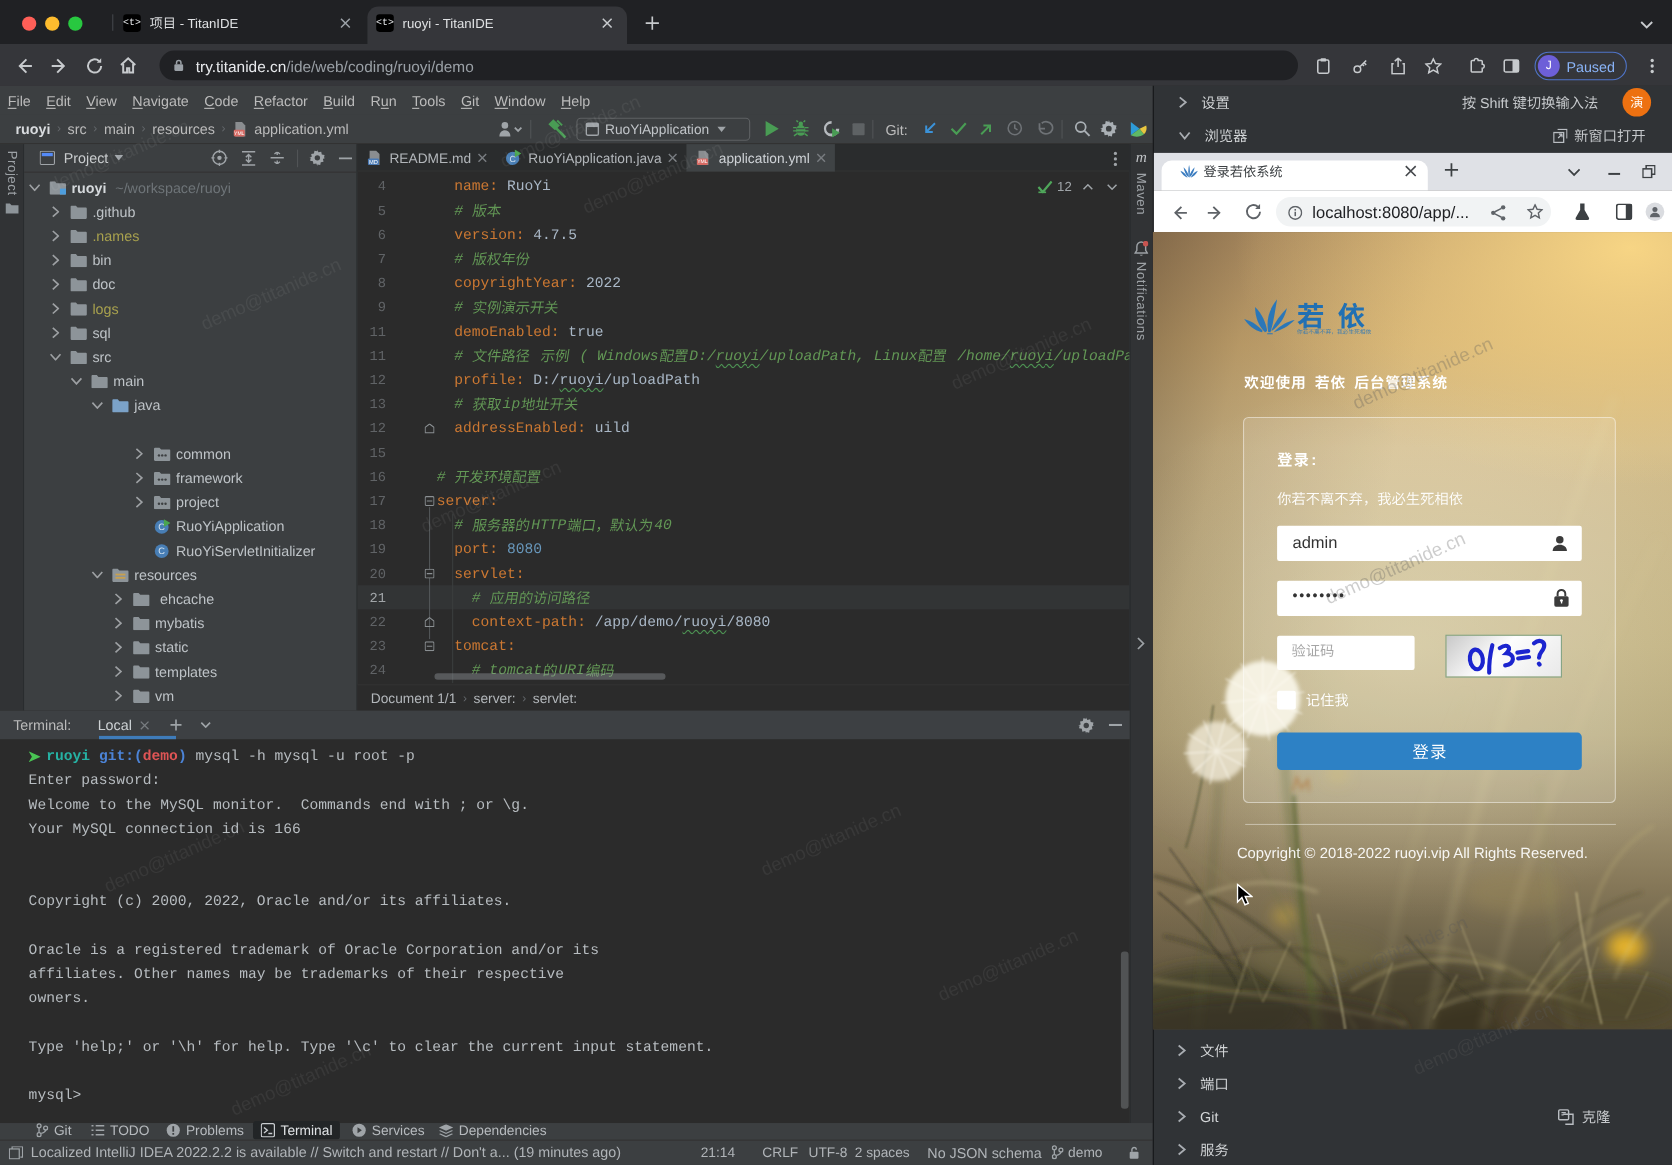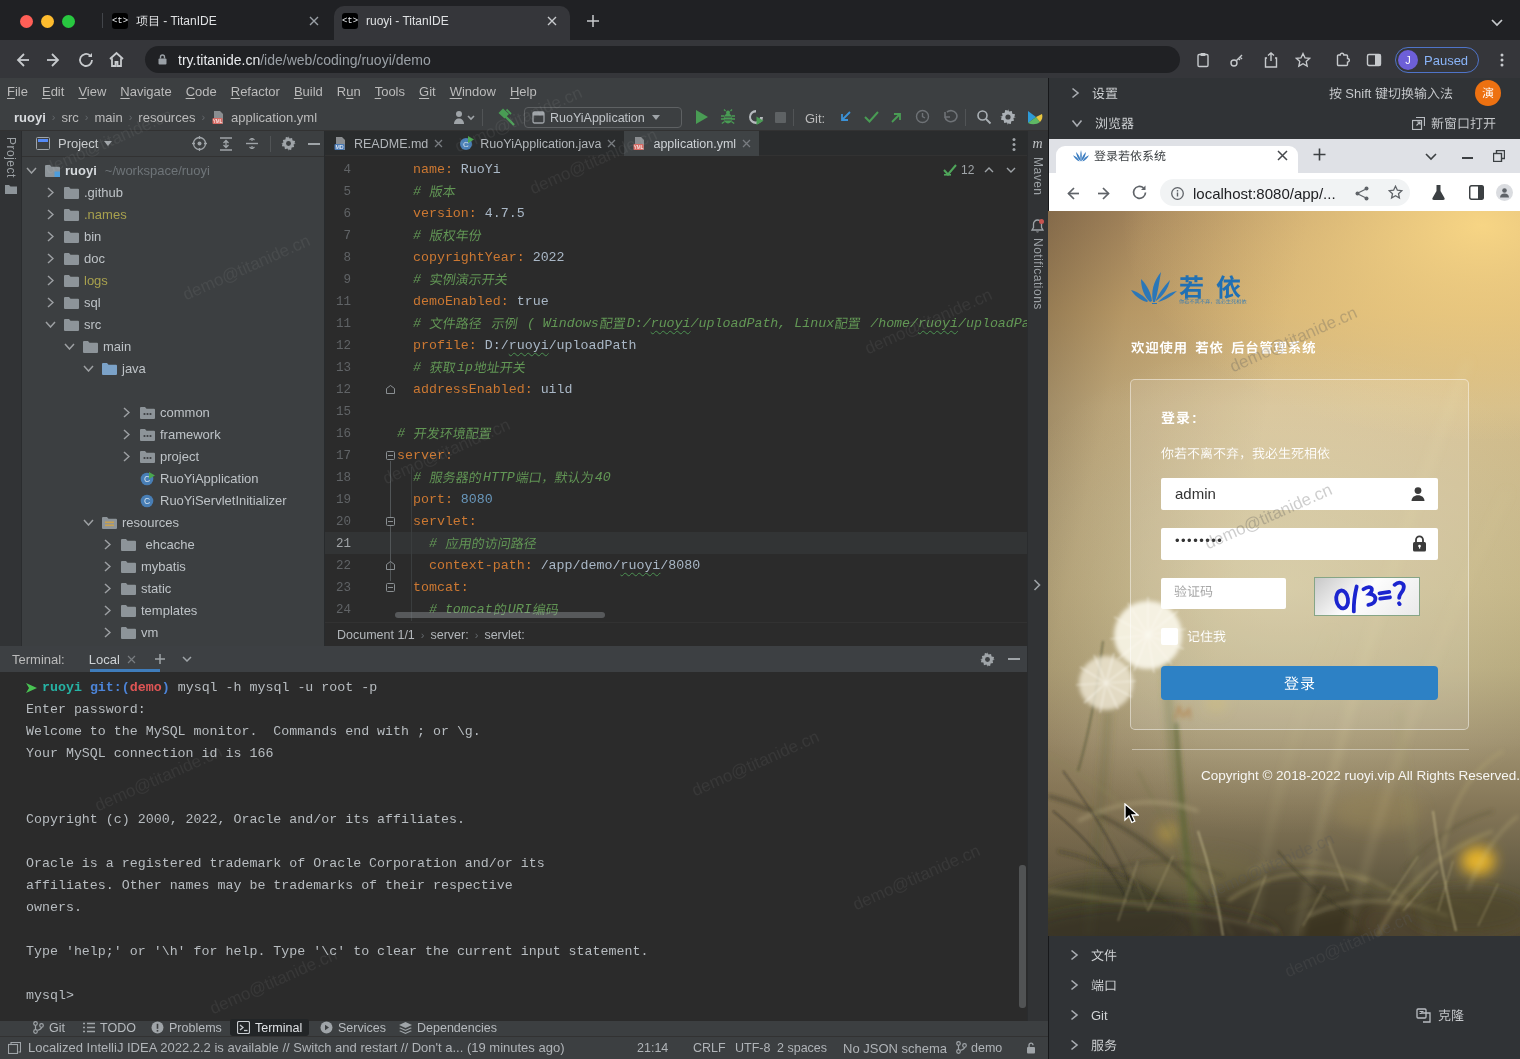--- a/index.html
+++ b/index.html
@@ -1361,21 +1361,21 @@
     </div>
     <div class="abs flex" style="left:113px;top:455px;width:277px;height:34px;background:#2d81c5;border-radius:4px;justify-content:center">
       <svg width="32" height="15" viewBox="0 0 32 15">
         <g transform="translate(0,12.90) scale(0.01500,-0.01500)" fill="#ffffff">
           <use href="#r767b" x="0.0"></use>
           <use href="#r5f55" x="1066.7"></use>
         </g>
       </svg>
     </div>
     <div class="abs" style="left:84px;top:538px;width:337px;height:1px;background:rgba(255,255,255,0.4)"></div>
-    <div class="abs" style="left:0;top:557px;width:472px;text-align:right;font-size:13.5px;color:rgba(255,255,255,0.92)">Copyright © 2018-2022 ruoyi.vip All Rights Reserved.</div>
+    <div class="abs" style="left:0;top:557px;width:472px;text-align:center;font-size:13.5px;color:rgba(255,255,255,0.92)">Copyright © 2018-2022 ruoyi.vip All Rights Reserved.</div>
     <svg class="abs" style="left:76px;top:592px" width="15" height="21" viewBox="0 0 15 21">
       <path d="M1 1v16l4-4 2.8 6.5 3-1.3L8 12h6z" fill="#000" stroke="#fff" stroke-width="1.3"></path>
     </svg>
   </div>
 <div class="prow abs" style="left:1048px;top:940px;width:472px">
     <svg class="chev" width="9" height="12" viewBox="0 0 9 12">
       <path d="M1.5 1.5l5.5 4.5-5.5 4.5" stroke="#a9adb2" stroke-width="1.6" fill="none"></path>
     </svg>
     <svg width="26" height="13" viewBox="0 0 26 13">
       <g transform="translate(0,11.18) scale(0.01300,-0.01300)" fill="#d2d5d7">

